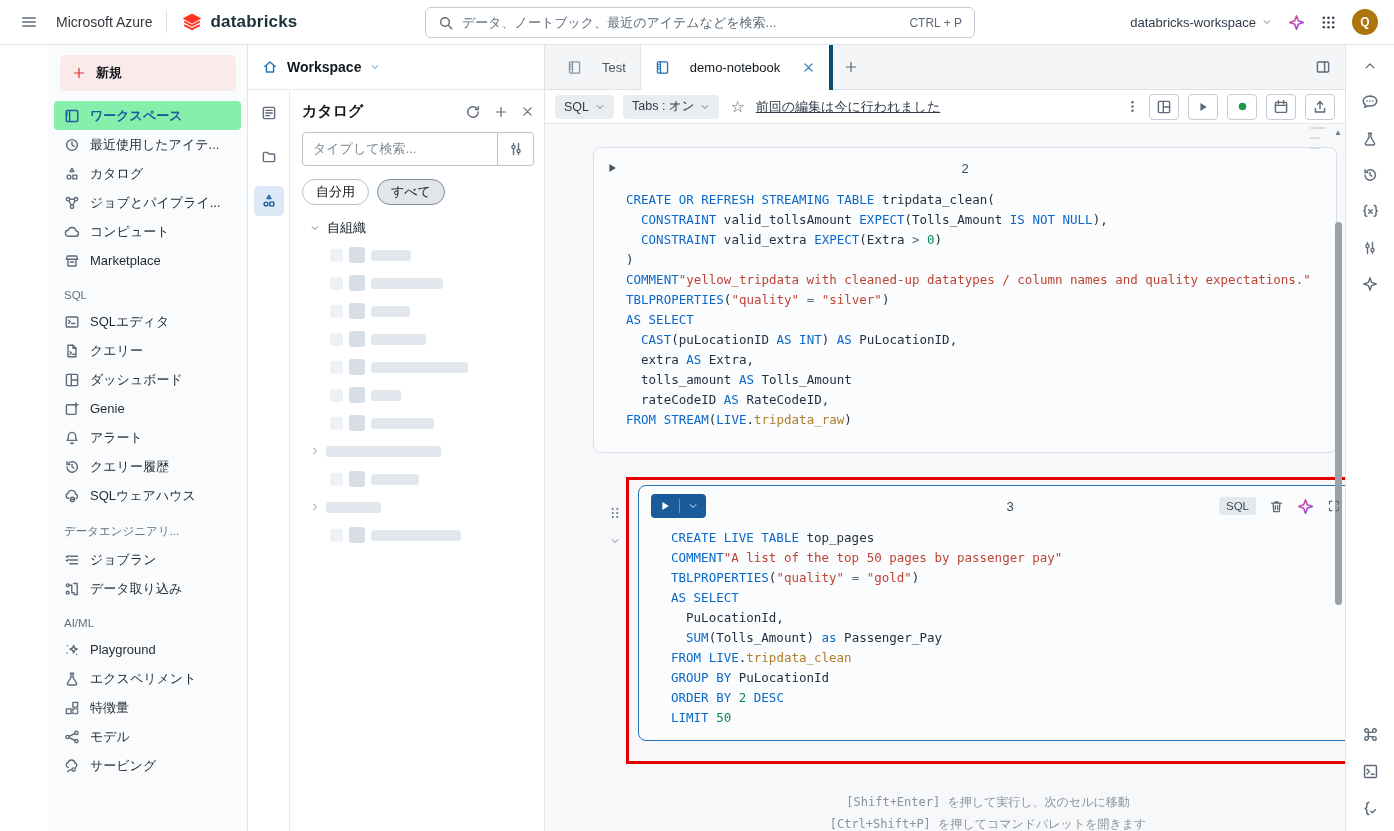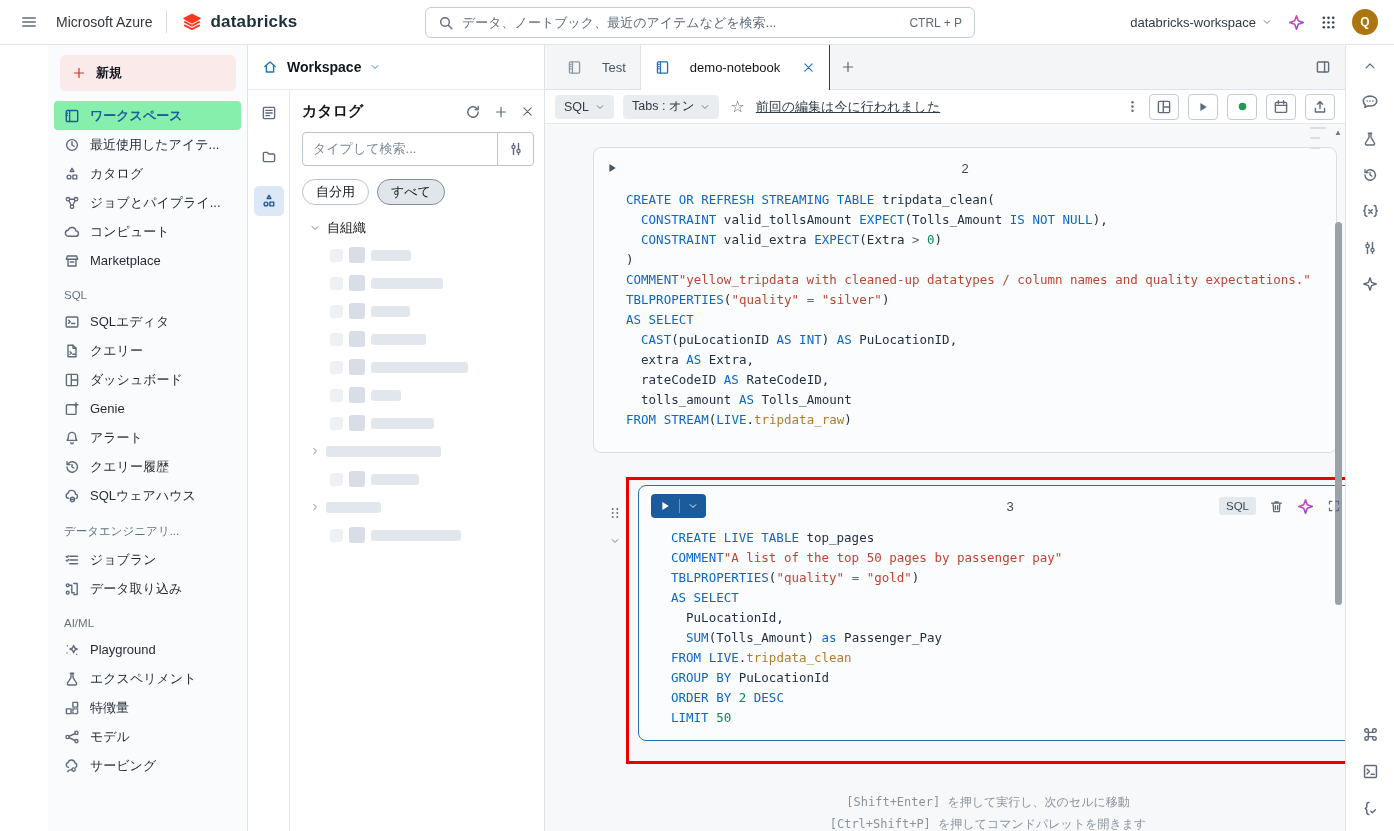--- a/index.html
+++ b/index.html
@@ -67,21 +67,21 @@
   .blur-box{ width:16px; height:16px; border-radius:3px; background:#d7dee6; }
   .blur-box.small{ width:13px; height:13px; background:#edf1f5; }
   .blur-bar{ height:11px; border-radius:3px; background:#e1e7ed; }
   .tchev{ margin-left:8px; color:#6b7a87; display:flex; }
 
   
   .main{ flex:1; min-width:0; display:flex; flex-direction:column; background:#f7f8fa; }
   .tabbar{ height:45px; background:#f3f5f7; border-bottom:1px solid #dde2e6; display:flex; align-items:stretch; padding-left:8px; flex:none; }
   .tab{ display:flex; align-items:center; gap:20px; padding:0 14px; color:#4a5560; cursor:pointer; }
   .tab .ic{ color:#8a98a5; }
-  .tab.active{ background:#fff; border-left:1px solid #dde2e6; border-right:1px solid #0c4a6e; color:#11171c; margin-bottom:-1px; }
+  .tab.active{ background:#fff; border-left:1px solid #dde2e6; border-right:4px solid #0c4a6e; color:#11171c; margin-bottom:-1px; }
   .tab.active .ic{ color:#2272b4; }
   .tab .x{ color:#5f6b7a; margin-left:2px; }
   .newtab{ width:36px; display:flex; align-items:center; justify-content:center; cursor:pointer; }
   .tabbar .endic{ margin-left:auto; margin-right:14px; align-self:center; cursor:pointer; }
   .nbtoolbar{ height:34px; background:#fff; border-bottom:1px solid #e4e8ec; display:flex; align-items:center; padding:0 10px; gap:9px; flex:none; }
   .tpill{ height:24px; background:#e9edf0; border-radius:4px; padding:0 9px; display:flex; align-items:center; gap:6px; font-size:12.5px; color:#2e3b47; cursor:pointer; }
   .star{ font-size:16px; color:#5f6b7a; cursor:pointer; margin:0 2px; }
   .lastedit{ color:#2e3b47; text-decoration:underline; cursor:pointer; }
   .tb-right{ margin-left:auto; display:flex; align-items:center; gap:9px; }
   .kebab{ cursor:pointer; }
@@ -692,22 +692,22 @@
           <div class="code" id="code-0">
               <div class="cl"><span class="tk-kw">CREATE OR REFRESH STREAMING TABLE</span><span class="tk-id"> tripdata_clean(</span></div>
               <div class="cl"><span class="tk-id">  </span><span class="tk-kw">CONSTRAINT</span><span class="tk-id"> valid_tollsAmount </span><span class="tk-kw">EXPECT</span><span class="tk-id">(Tolls_Amount </span><span class="tk-kw">IS NOT NULL</span><span class="tk-id">),</span></div>
               <div class="cl"><span class="tk-id">  </span><span class="tk-kw">CONSTRAINT</span><span class="tk-id"> valid_extra </span><span class="tk-kw">EXPECT</span><span class="tk-id">(Extra </span><span class="tk-op">&gt; </span><span class="tk-num">0</span><span class="tk-id">)</span></div>
               <div class="cl"><span class="tk-id">)</span></div>
               <div class="cl"><span class="tk-kw">COMMENT</span><span class="tk-str">"yellow_tripdata with cleaned-up datatypes / column names and quality expectations."</span></div>
               <div class="cl"><span class="tk-kw">TBLPROPERTIES</span><span class="tk-id">(</span><span class="tk-str">"quality"</span><span class="tk-op"> = </span><span class="tk-str">"silver"</span><span class="tk-id">)</span></div>
               <div class="cl"><span class="tk-kw">AS SELECT</span></div>
               <div class="cl"><span class="tk-id">  </span><span class="tk-kw">CAST</span><span class="tk-id">(puLocationID </span><span class="tk-kw">AS INT</span><span class="tk-id">) </span><span class="tk-kw">AS</span><span class="tk-id"> PuLocationID,</span></div>
               <div class="cl"><span class="tk-id">  extra </span><span class="tk-kw">AS</span><span class="tk-id"> Extra,</span></div>
+              <div class="cl"><span class="tk-id">  tolls_amount </span><span class="tk-kw">AS</span><span class="tk-id"> Tolls_Amount</span></div>
               <div class="cl"><span class="tk-id">  rateCodeID </span><span class="tk-kw">AS</span><span class="tk-id"> RateCodeID,</span></div>
-              <div class="cl"><span class="tk-id">  tolls_amount </span><span class="tk-kw">AS</span><span class="tk-id"> Tolls_Amount</span></div>
               <div class="cl"><span class="tk-kw">FROM STREAM</span><span class="tk-id">(</span><span class="tk-kw">LIVE</span><span class="tk-id">.</span><span class="tk-tbl">tripdata_raw</span><span class="tk-id">)</span></div>
             </div>
         </article>
 
         <div class="annotation">
           <div class="gutter">
             <span class="ic">
                 <svg width="14" height="14" viewBox="0 0 16 16" fill="currentColor">
                   <circle cx="5.4" cy="3.4" r="1.1"></circle>
                   <circle cx="10.6" cy="3.4" r="1.1"></circle>

